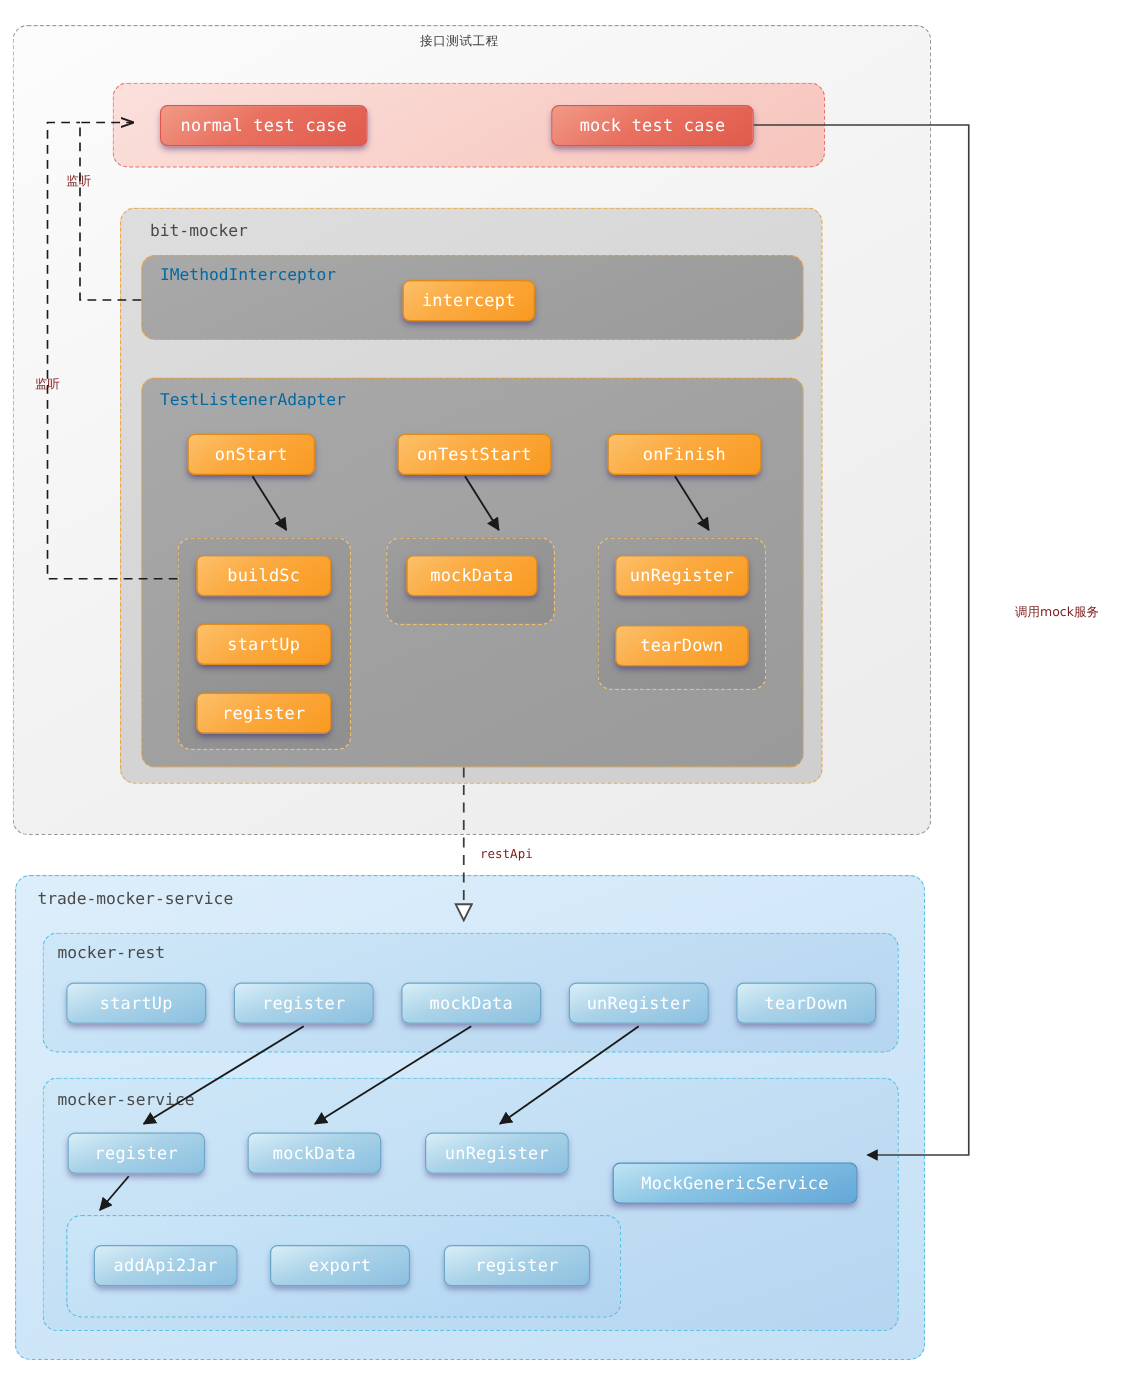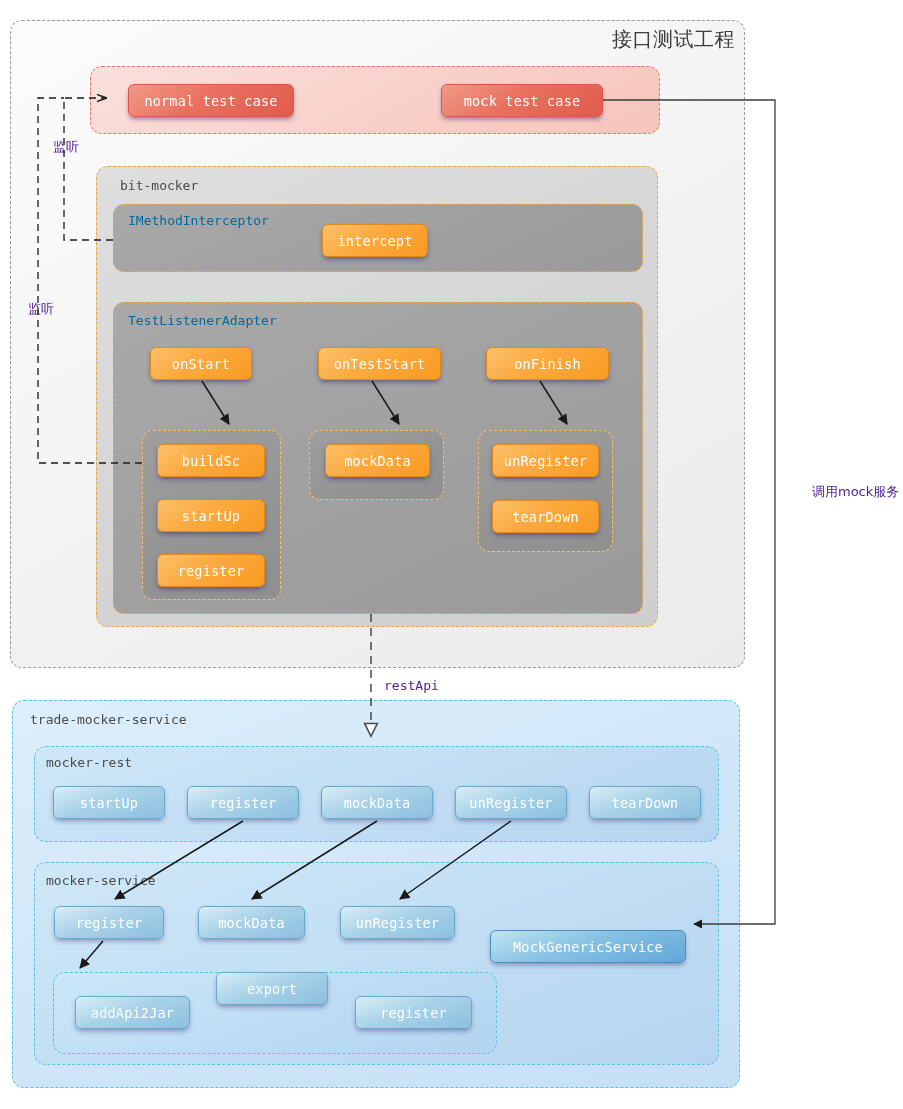--- a/index.html
+++ b/index.html
@@ -9,23 +9,23 @@
 
   .abs{position:absolute;box-sizing:border-box;}
 
   
   .outer-test{
     left:10px;top:20px;width:735px;height:648px;
     border:1.6px dashed #9a9a9a;border-radius:12px;
     background:linear-gradient(150deg,#fcfcfc 0%,#f2f2f2 55%,#ebebeb 100%);
   }
   .outer-title{
-    left:0;top:26px;width:735px;text-align:right;
+    left:0;top:26px;width:735px;text-align:center;
     font-family:"DejaVu Sans","Liberation Sans",sans-serif;
-    font-size:20px;color:#3c3c3c;letter-spacing:.5px;
+    font-size:10px;color:#3c3c3c;letter-spacing:.5px;
   }
 
   
   .red-group{
     left:90px;top:66px;width:570px;height:68px;
     border:1.6px dashed #e8736a;border-radius:12px;
     background:linear-gradient(150deg,#fbe0dc 0%,#f8cfc8 60%,#f6c5bd 100%);
   }
   .red-box{
     height:33px;border-radius:6px;border:1px solid #d9564c;
@@ -88,21 +88,21 @@
     justify-content:center;letter-spacing:.2px;
   }
   .blue-box.strong{
     background:linear-gradient(160deg,#bfe4f3 0%,#86c2e4 45%,#63a7d8 100%);
     border-color:#4d8dbd;
   }
 
   .edge-label{
     position:absolute;
     font-family:"DejaVu Sans","Liberation Sans",sans-serif;
-    font-size:13px;color:#4c1d95;white-space:nowrap;
+    font-size:10px;color:#7f1d1d;white-space:nowrap;
   }
   .edge-label.mono{font-family:"DejaVu Sans Mono","Liberation Mono",monospace;}
 
   svg.overlay{position:absolute;left:0;top:0;width:903px;height:1109px;
               pointer-events:none;overflow:visible;}
 </style>
 </head>
 <body>
 
 <div id="stage">
@@ -155,21 +155,21 @@
   <div class="abs blue-mid" style="left:34px;top:862px;width:685px;height:203px;"></div>
   <div class="abs grp-label-dark" style="left:46px;top:873px;text-align:center;">mocker-service</div>
 
   <div class="abs blue-box" style="left:54px;top:906px;width:110px;">register</div>
   <div class="abs blue-box" style="left:198px;top:906px;width:107px;">mockData</div>
   <div class="abs blue-box" style="left:340px;top:906px;width:115px;">unRegister</div>
   <div class="abs blue-box strong" style="left:490px;top:906px;width:196px;margin-top:24px;">MockGenericService</div>
 
   <div class="abs blue-sub" style="left:53px;top:972px;width:444px;height:82px;"></div>
   <div class="abs blue-box" style="left:75px;top:996px;width:115px;">addApi2Jar</div>
-  <div class="abs blue-box" style="left:216px;top:972px;width:112px;">export</div>
+  <div class="abs blue-box" style="left:216px;top:996px;width:112px;">export</div>
   <div class="abs blue-box" style="left:355px;top:996px;width:117px;">register</div>
 
   <div class="edge-label" style="left:53px;top:138px;">监听</div>
   <div class="edge-label" style="left:28px;top:300px;">监听</div>
   <div class="edge-label mono" style="left:384px;top:678px;">restApi</div>
   <div class="edge-label" style="left:812px;top:483px;">调用mock服务</div>
 
   <svg class="overlay">
     <defs>
       <marker id="arrowSolid" viewBox="0 0 10 10" refX="9" refY="5" markerWidth="7" markerHeight="7" orient="auto-start-reverse">

